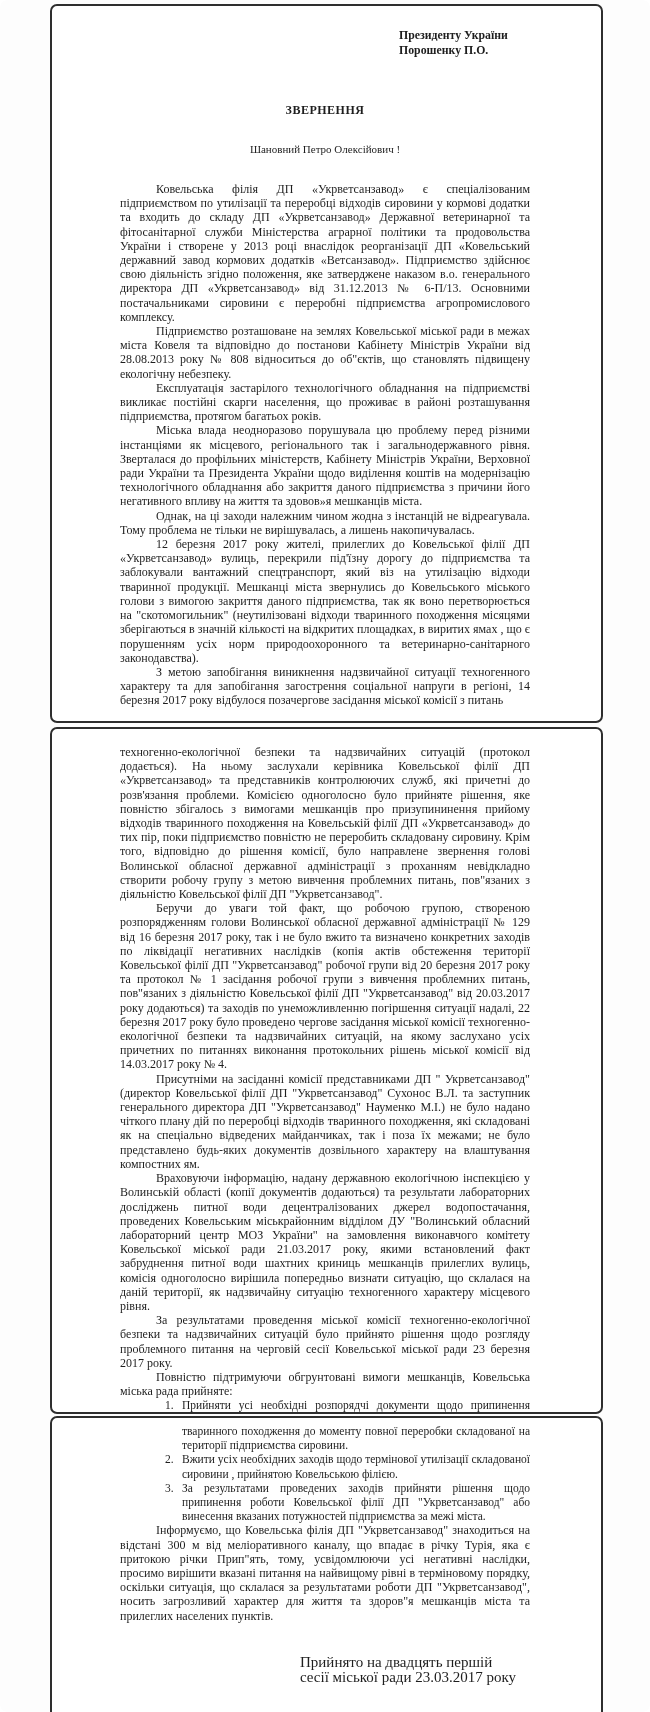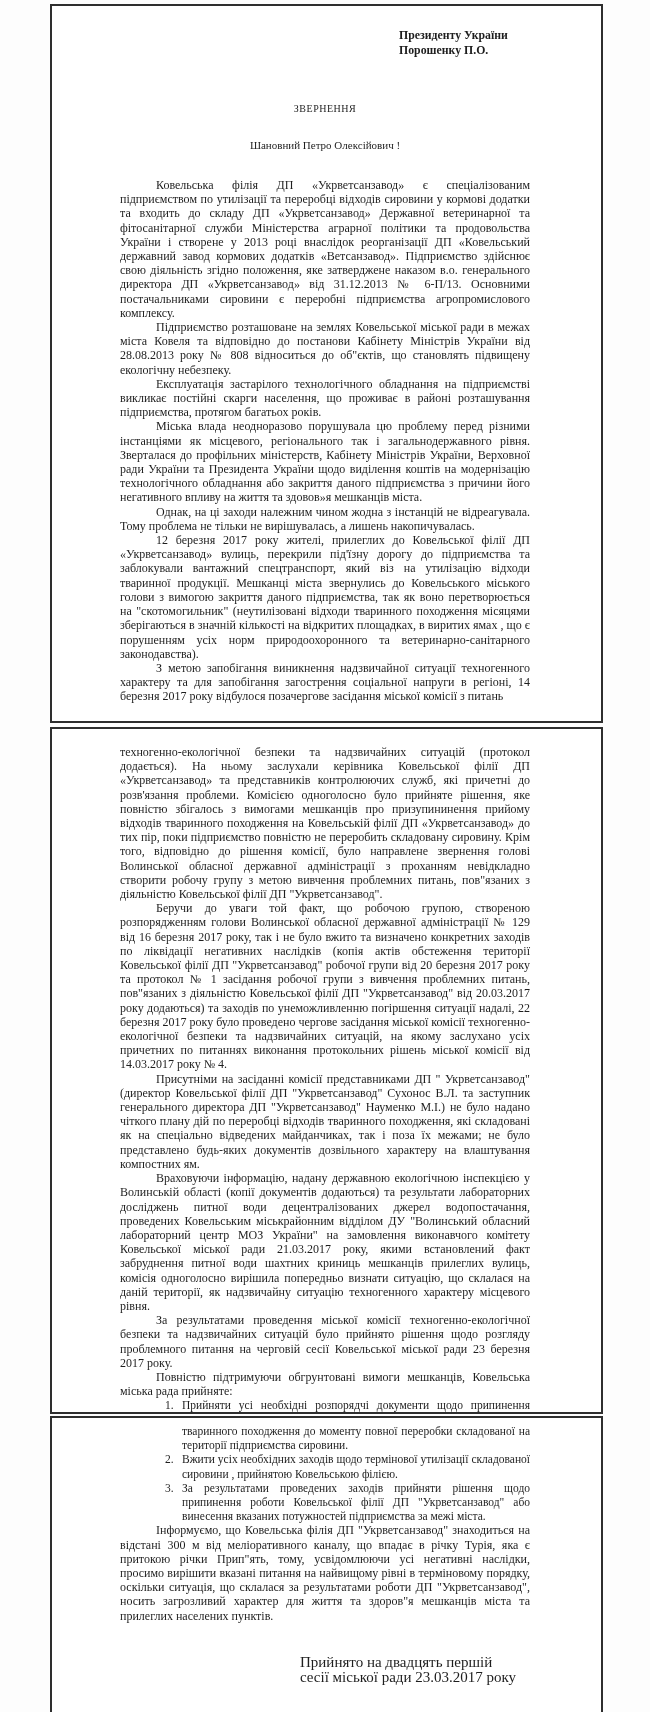--- a/index.html
+++ b/index.html
@@ -1,15 +1,15 @@
 <!DOCTYPE html>
 <html><head>
 <meta charset="utf-8">
 <style>
-  * { margin: 0; padding: 0; box-sizing: border-box; }
+  * { margin: 0; padding: 0; box-sizing: border-box; border-radius: 7px; }
   html, body { width: 650px; background: #ffffff; }
   body {
     font-family: "Liberation Serif", "DejaVu Serif", serif;
     color: #1e1e1e;
   }
   .canvas {
     position: relative;
     width: 650px;
     height: 1712px;
     background: #fdfdfd;
@@ -29,22 +29,22 @@
 
   .addressee {
     margin-left: 279px;
     font-weight: bold;
     font-size: 11.8px;
     line-height: 14.5px;
     white-space: nowrap;
   }
   .doc-title {
     text-align: center;
-    font-weight: normal;
-    font-size: 10px;
+    font-weight: bold;
+    font-size: 12px;
     letter-spacing: 0.5px;
     margin-top: 46px;
   }
   .salutation {
     text-align: center;
     font-size: 11px;
     margin-top: 25px;
   }
   .body-start { margin-top: 27px; }
 

